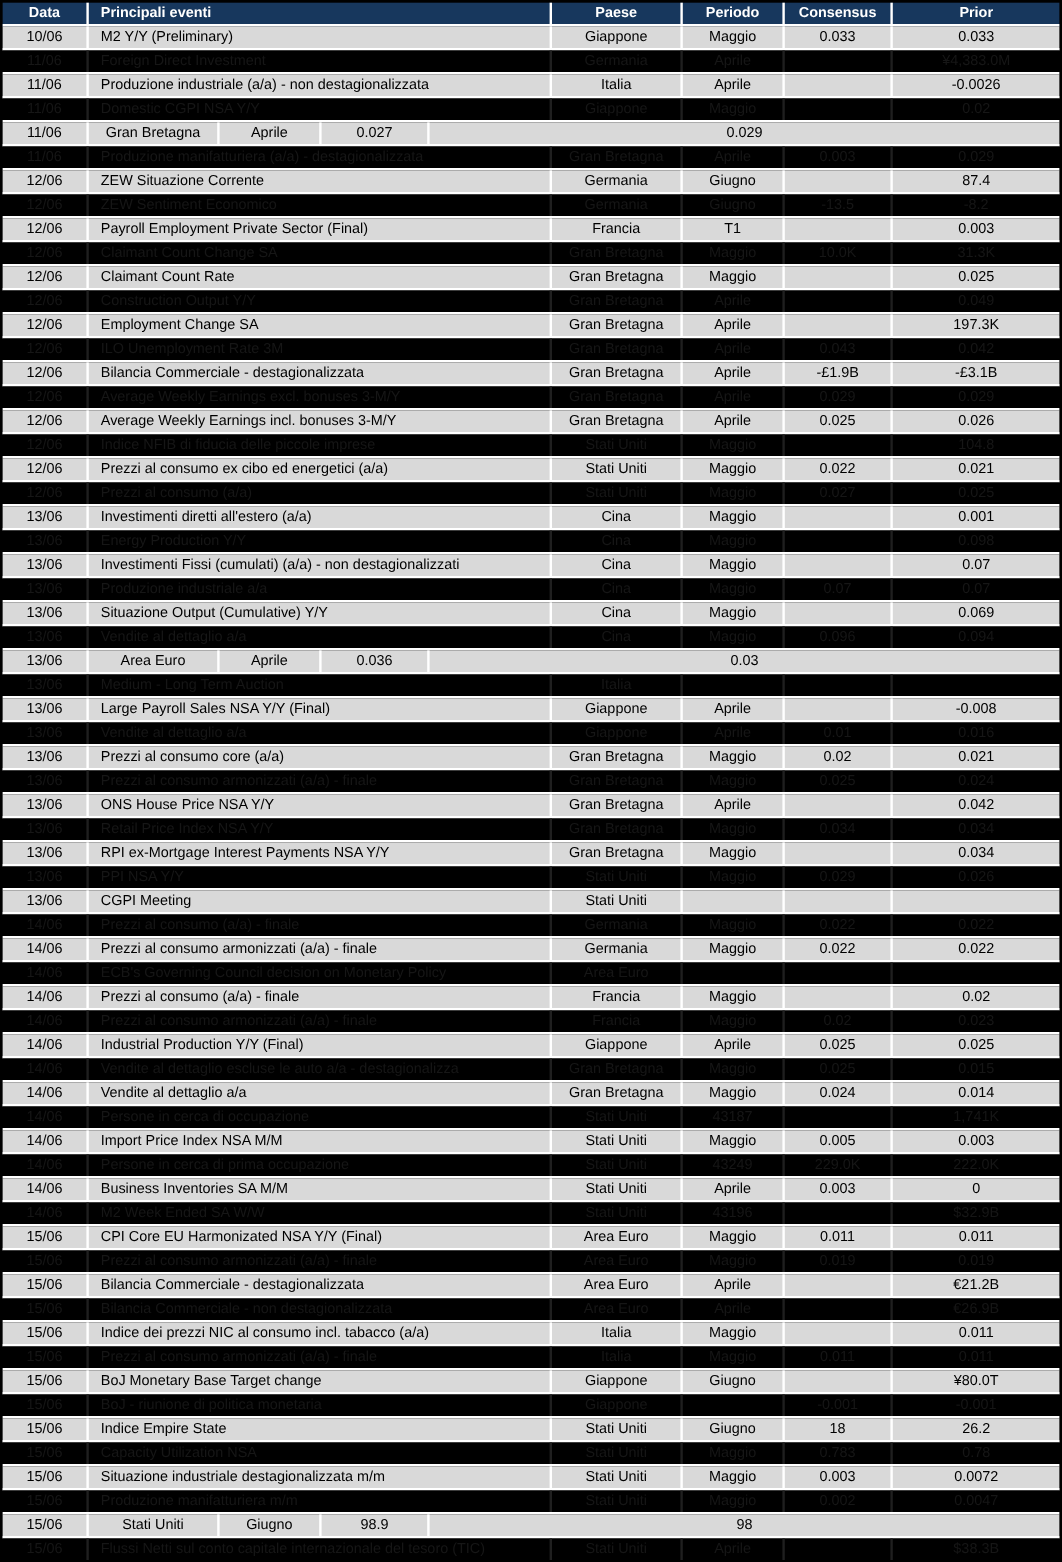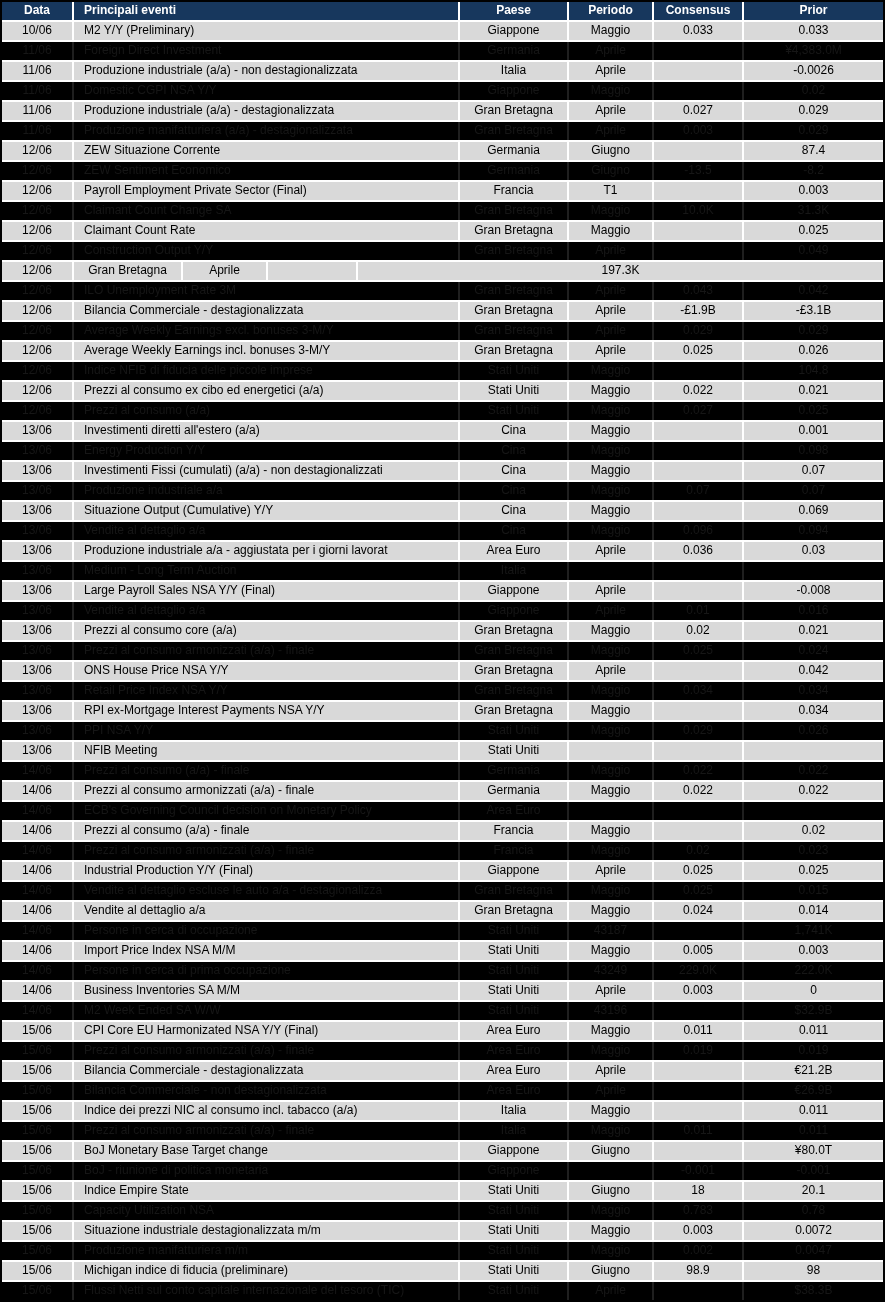--- a/index.html
+++ b/index.html
@@ -75,21 +75,20 @@
       <div class="row dark">
         <div class="cell c0">11/06</div>
         <div class="cell c1">Domestic CGPI NSA Y/Y</div>
         <div class="cell c2">Giappone</div>
         <div class="cell c3">Maggio</div>
         <div class="cell c4"></div>
         <div class="cell c5">0.02</div>
       </div>
       <div class="row light">
         <div class="cell c0">11/06</div>
-        <div class="cell c1">Produzione industriale (a/a) - destagionalizzata</div>
         <div class="cell c2">Gran Bretagna</div>
         <div class="cell c3">Aprile</div>
         <div class="cell c4">0.027</div>
         <div class="cell c5">0.029</div>
       </div>
       <div class="row dark">
         <div class="cell c0">11/06</div>
         <div class="cell c1">Produzione manifatturiera (a/a) - destagionalizzata</div>
         <div class="cell c2">Gran Bretagna</div>
         <div class="cell c3">Aprile</div>
@@ -139,20 +138,21 @@
       <div class="row dark">
         <div class="cell c0">12/06</div>
         <div class="cell c1">Construction Output Y/Y</div>
         <div class="cell c2">Gran Bretagna</div>
         <div class="cell c3">Aprile</div>
         <div class="cell c4"></div>
         <div class="cell c5">0.049</div>
       </div>
       <div class="row light">
         <div class="cell c0">12/06</div>
+        <div class="cell c1">Employment Change SA</div>
         <div class="cell c2">Gran Bretagna</div>
         <div class="cell c3">Aprile</div>
         <div class="cell c4"></div>
         <div class="cell c5">197.3K</div>
       </div>
       <div class="row dark">
         <div class="cell c0">12/06</div>
         <div class="cell c1">ILO Unemployment Rate 3M</div>
         <div class="cell c2">Gran Bretagna</div>
         <div class="cell c3">Aprile</div>
@@ -250,21 +250,20 @@
       <div class="row dark">
         <div class="cell c0">13/06</div>
         <div class="cell c1">Vendite al dettaglio a/a</div>
         <div class="cell c2">Cina</div>
         <div class="cell c3">Maggio</div>
         <div class="cell c4">0.096</div>
         <div class="cell c5">0.094</div>
       </div>
       <div class="row light">
         <div class="cell c0">13/06</div>
-        <div class="cell c1">Produzione industriale a/a - aggiustata per i giorni lavorat</div>
         <div class="cell c2">Area Euro</div>
         <div class="cell c3">Aprile</div>
         <div class="cell c4">0.036</div>
         <div class="cell c5">0.03</div>
       </div>
       <div class="row dark">
         <div class="cell c0">13/06</div>
         <div class="cell c1">Medium - Long Term Auction</div>
         <div class="cell c2">Italia</div>
         <div class="cell c3"></div>
@@ -330,21 +329,21 @@
       <div class="row dark">
         <div class="cell c0">13/06</div>
         <div class="cell c1">PPI NSA Y/Y</div>
         <div class="cell c2">Stati Uniti</div>
         <div class="cell c3">Maggio</div>
         <div class="cell c4">0.029</div>
         <div class="cell c5">0.026</div>
       </div>
       <div class="row light">
         <div class="cell c0">13/06</div>
-        <div class="cell c1">NFIB Meeting</div>
+        <div class="cell c1">CGPI Meeting</div>
         <div class="cell c2">Stati Uniti</div>
         <div class="cell c3"></div>
         <div class="cell c4"></div>
         <div class="cell c5"></div>
       </div>
       <div class="row dark">
         <div class="cell c0">14/06</div>
         <div class="cell c1">Prezzi al consumo (a/a) - finale</div>
         <div class="cell c2">Germania</div>
         <div class="cell c3">Maggio</div>
@@ -510,21 +509,21 @@
         <div class="cell c3"></div>
         <div class="cell c4">-0.001</div>
         <div class="cell c5">-0.001</div>
       </div>
       <div class="row light">
         <div class="cell c0">15/06</div>
         <div class="cell c1">Indice Empire State</div>
         <div class="cell c2">Stati Uniti</div>
         <div class="cell c3">Giugno</div>
         <div class="cell c4">18</div>
-        <div class="cell c5">20.1</div>
+        <div class="cell c5">26.2</div>
       </div>
       <div class="row dark">
         <div class="cell c0">15/06</div>
         <div class="cell c1">Capacity Utilization NSA</div>
         <div class="cell c2">Stati Uniti</div>
         <div class="cell c3">Maggio</div>
         <div class="cell c4">0.783</div>
         <div class="cell c5">0.78</div>
       </div>
       <div class="row light">
@@ -538,21 +537,20 @@
       <div class="row dark">
         <div class="cell c0">15/06</div>
         <div class="cell c1">Produzione manifatturiera m/m</div>
         <div class="cell c2">Stati Uniti</div>
         <div class="cell c3">Maggio</div>
         <div class="cell c4">0.002</div>
         <div class="cell c5">0.0047</div>
       </div>
       <div class="row light">
         <div class="cell c0">15/06</div>
-        <div class="cell c1">Michigan indice di fiducia (preliminare)</div>
         <div class="cell c2">Stati Uniti</div>
         <div class="cell c3">Giugno</div>
         <div class="cell c4">98.9</div>
         <div class="cell c5">98</div>
       </div>
       <div class="row dark">
         <div class="cell c0">15/06</div>
         <div class="cell c1">Flussi Netti sul conto capitale internazionale del tesoro (TIC)</div>
         <div class="cell c2">Stati Uniti</div>
         <div class="cell c3">Aprile</div>

